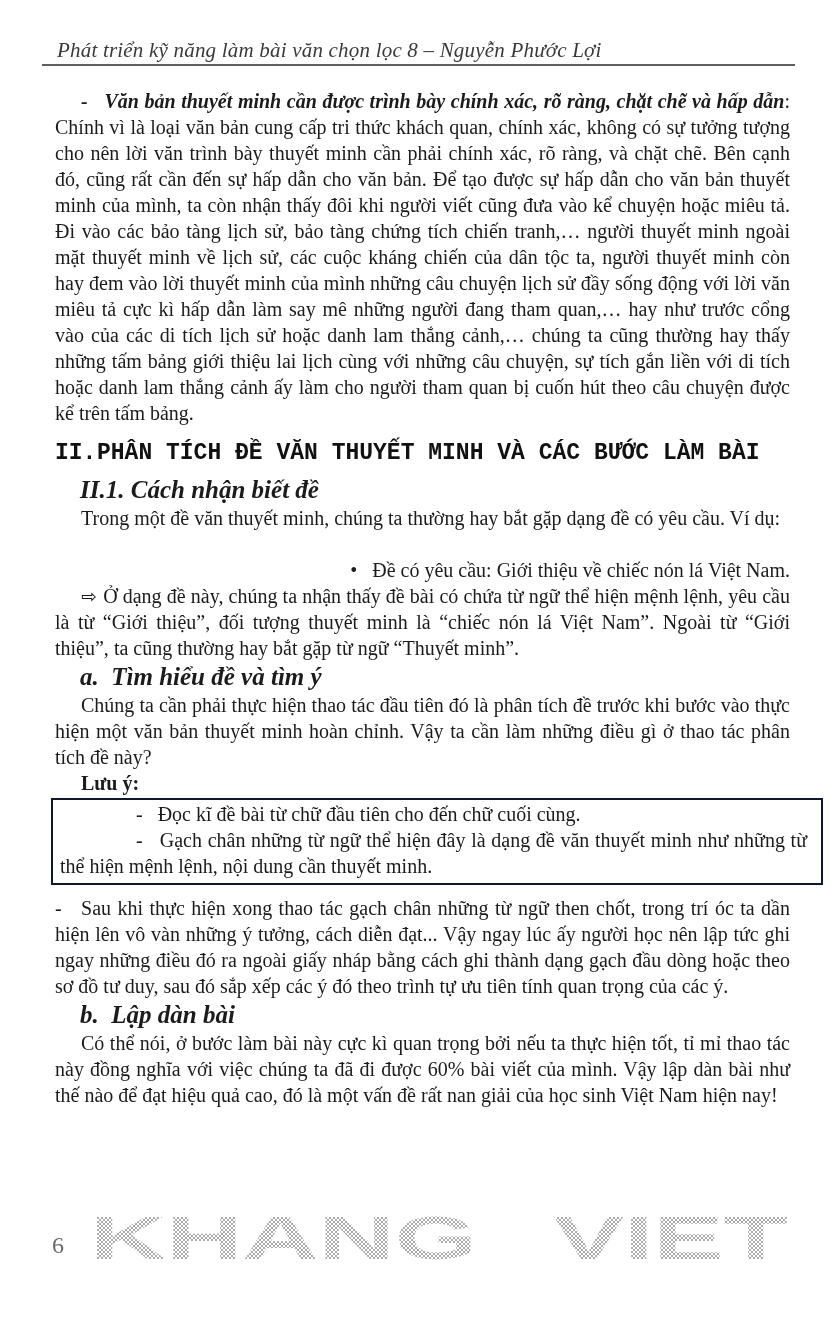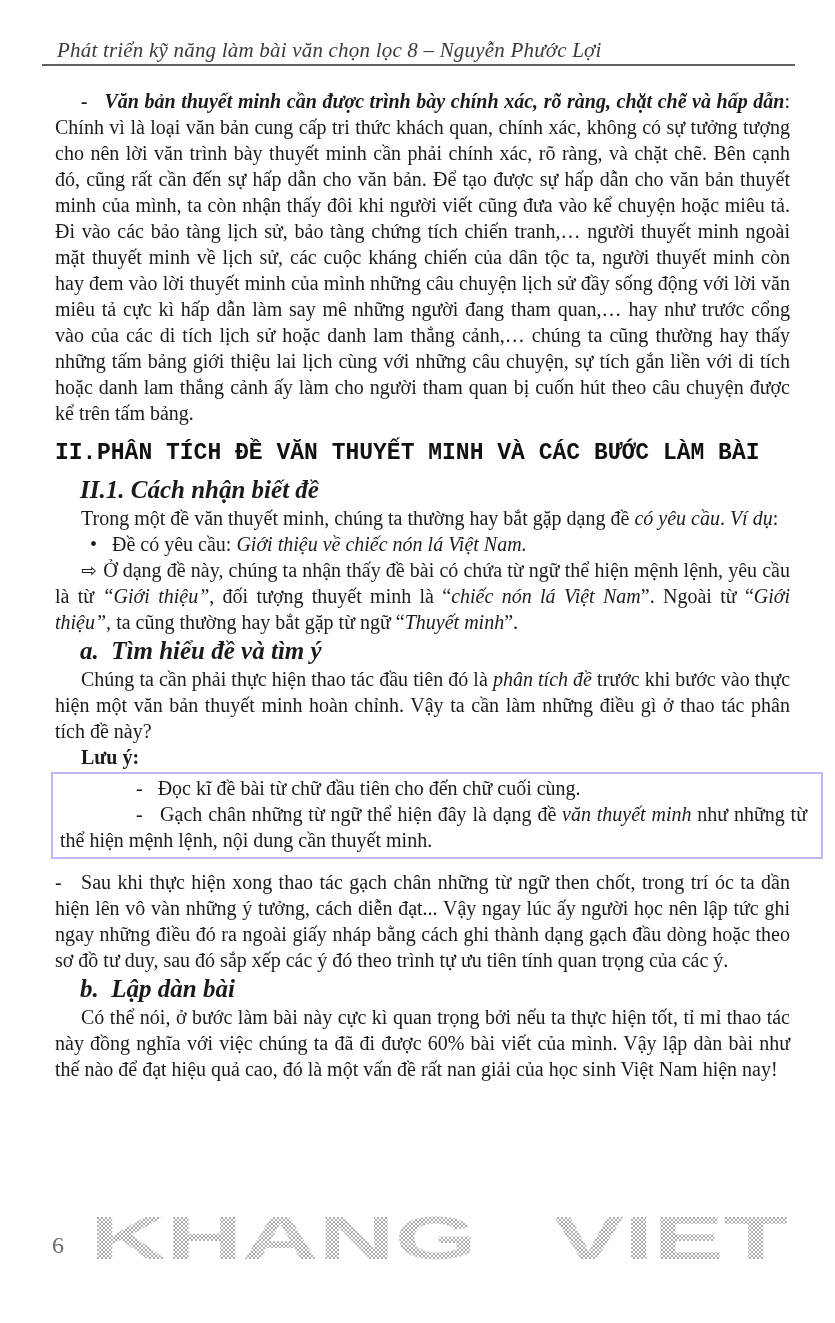--- a/index.html
+++ b/index.html
@@ -34,21 +34,21 @@
     position: absolute;
     left: 55px;
     top: 88px;
     width: 735px;
     font-size: 20px;
     line-height: 26px;
   }
   .para { margin: 0; }
   .justify { text-align: justify; }
   .indent { text-indent: 26px; }
-  .i  { font-style: italic; }
+  .i  { }
   .bi { font-weight: bold; font-style: italic; }
   .arrow { font-family: "DejaVu Sans", sans-serif; font-size: 19px; }
   .section-heading {
     margin: 13px 0 9px 0;
     font-family: Liberation Mono, monospace;
     font-weight: bold;
     font-size: 23px;
     line-height: 28px;
     color: #111;
     text-align: left;
@@ -60,28 +60,29 @@
   .sub-heading {
     margin: 2px 0 2px 25px;
     font-weight: bold;
     font-style: italic;
     font-size: 25px;
     line-height: 27px;
     text-align: left;
   }
   .bullet-line {
     padding-left: 35px;
-    text-align: left;
+    text-align: right;
+    margin-top: 26px;
   }
   .note-label {
     margin-left: 26px;
     font-weight: bold;
   }
   .notice-box {
-    border: 2px solid #c4b5fd;
+    border: 2px solid #0f172a;
     margin: 2px -33px 10px -4px;
     padding: 1px 14px 4px 7px;
   }
   .box-item { margin: 0; text-indent: 76px; }
   
   .page-num {
     position: absolute;
     left: 52px;
     top: 1232px;
     font-size: 24px;

